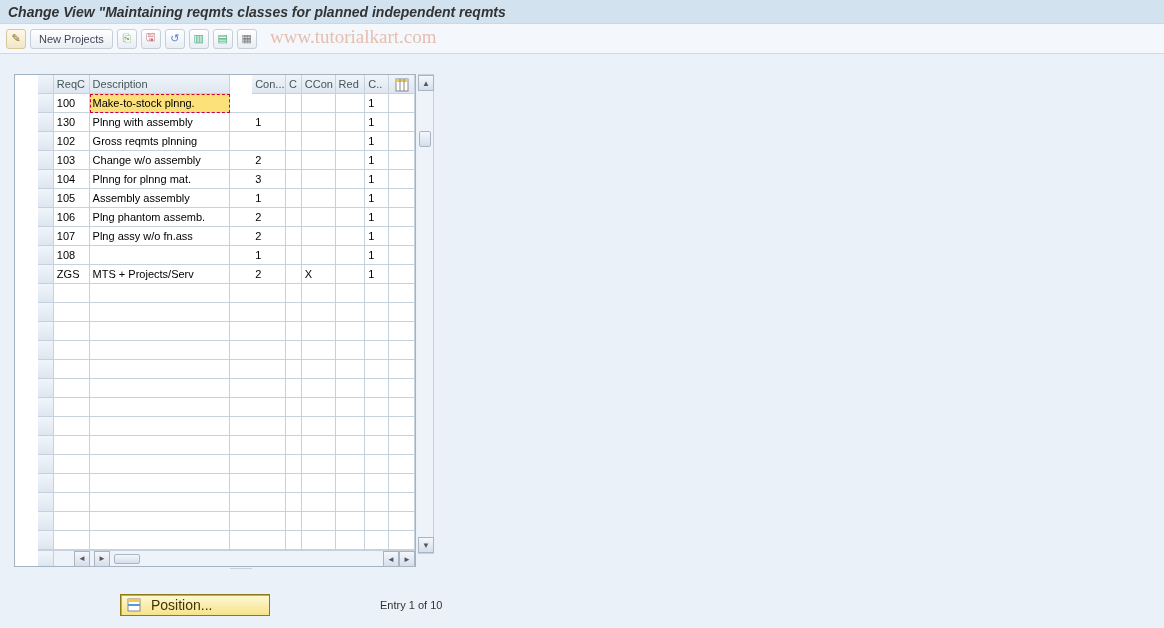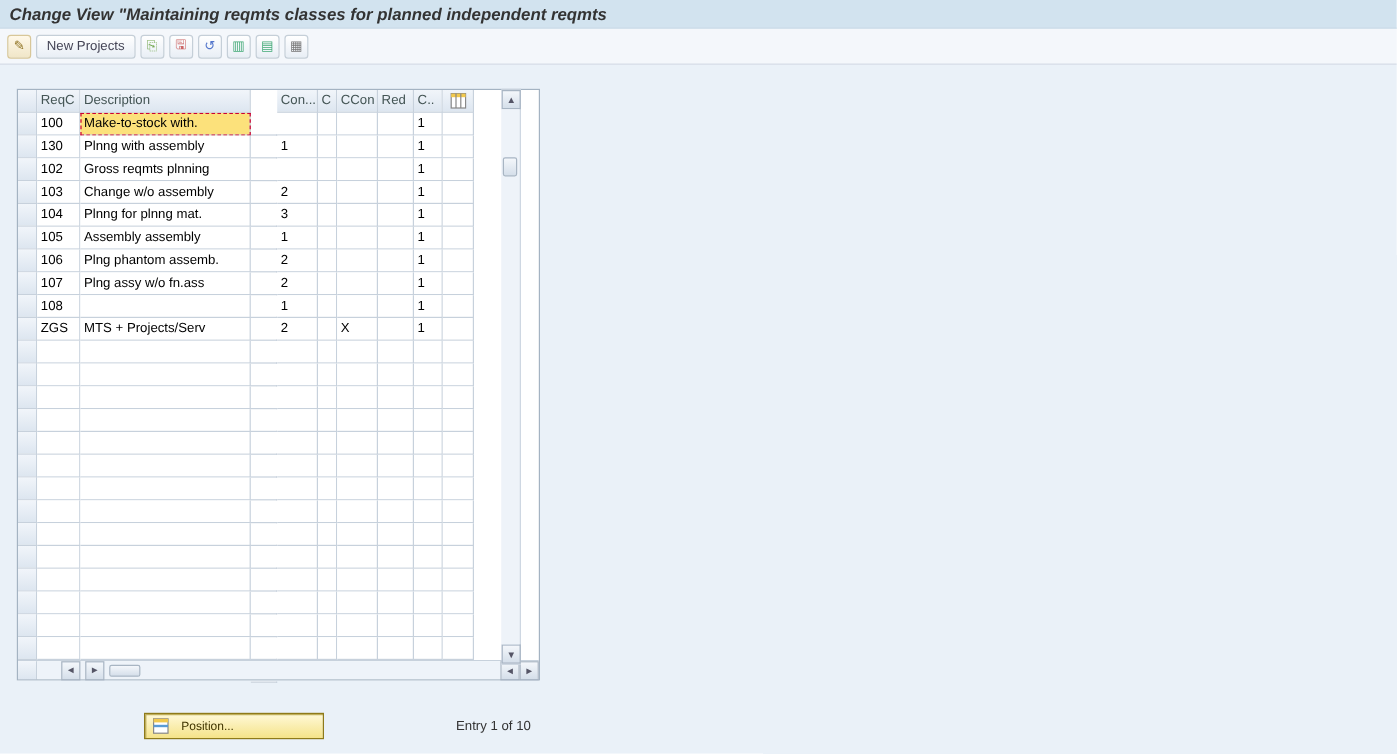--- a/index.html
+++ b/index.html
@@ -82,23 +82,24 @@
 
   .grid-wrap {
     position: relative;
     width: 420px;
     margin-left: 6px;
   }
 
   .grid-outer {
     border: 1px solid #a4b3c2;
     background: #fff;
-    width: 436px;
+    width: 402px;
     display: flex;
     flex-direction: column;
+    padding-left: 23px;
   }
 
   .tbl-head, .tbl-row {
     display: flex;
     height: 19px;
     line-height: 18px;
   }
   .tbl-head .c, .tbl-row .c {
     border-right: 1px solid #c7d1dc;
     border-bottom: 1px solid #c7d1dc;
@@ -175,21 +176,21 @@
     display:flex;
     align-items:center;
     gap: 110px;
   }
   .pos-btn {
     width: 150px; height:22px;
     border:1px solid #8e7a1a;
     background: linear-gradient(#fff9d8,#f5e389);
     display:flex; align-items:center;
     padding:0 6px; gap:10px;
-    font-size:10px; color:#403500; cursor:pointer;
+    font-size:14px; color:#403500; cursor:pointer;
     box-shadow: 1px 1px 0 #bfae5a inset;
   }
   .pos-btn .ic{ font-size:12px; display:inline-flex; }
   .entry-text { font-size:11px; color:#333; }
 
   
   .ic-copy{color:#7a5;}
   .ic-save{color:#c66;}
   .ic-undo{color:#57c;}
   .ic-sel{color:#4a7;}
@@ -221,20 +222,21 @@
   <span class="tb-btn">
       <span class="ic-sel">▥</span>
     </span>
   <span class="tb-btn">
       <span class="ic-sel2">▤</span>
     </span>
   <span class="tb-btn">
       <span class="ic-print">▦</span>
     </span>
 
+  <span class="watermark">www.tutorialkart.com</span>
 </div>
 
 <div class="work">
 
   <div class="grid-wrap">
     <div class="grid-outer">
 
       <div class="tbl-head">
         <div class="c rowsel"></div>
         <div class="c col-reqc">ReqC</div>
@@ -252,21 +254,21 @@
               <line x1="5" y1="1" x2="5" y2="13" stroke="#888"></line>
               <line x1="9" y1="1" x2="9" y2="13" stroke="#888"></line>
             </svg>
         </div>
       </div>
 
       <div id="tbl-body">
           <div class="tbl-row">
             <div class="c rowsel"></div>
             <div class="c col-reqc">100</div>
-            <div class="c col-desc editing">Make-to-stock with.</div>
+            <div class="c col-desc editing">Make-to-stock plnng.</div>
             <div class="c col-pi">1</div>
             <div class="c col-con"></div>
             <div class="c col-cx"></div>
             <div class="c col-ccon"></div>
             <div class="c col-red"></div>
             <div class="c col-cdot">1</div>
             <div class="c cfg" style="background: rgb(255, 255, 255);"></div>
           </div>
           <div class="tbl-row">
             <div class="c rowsel"></div>

